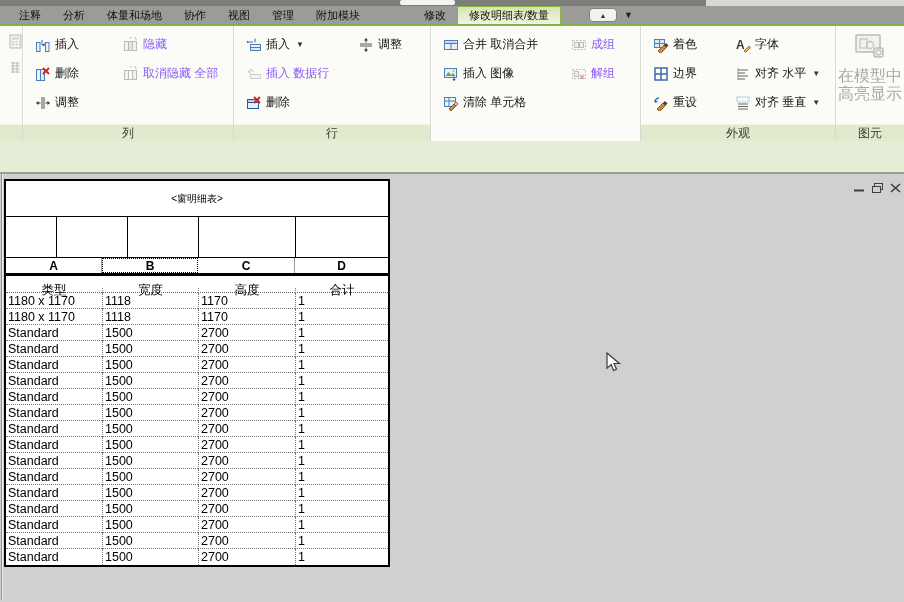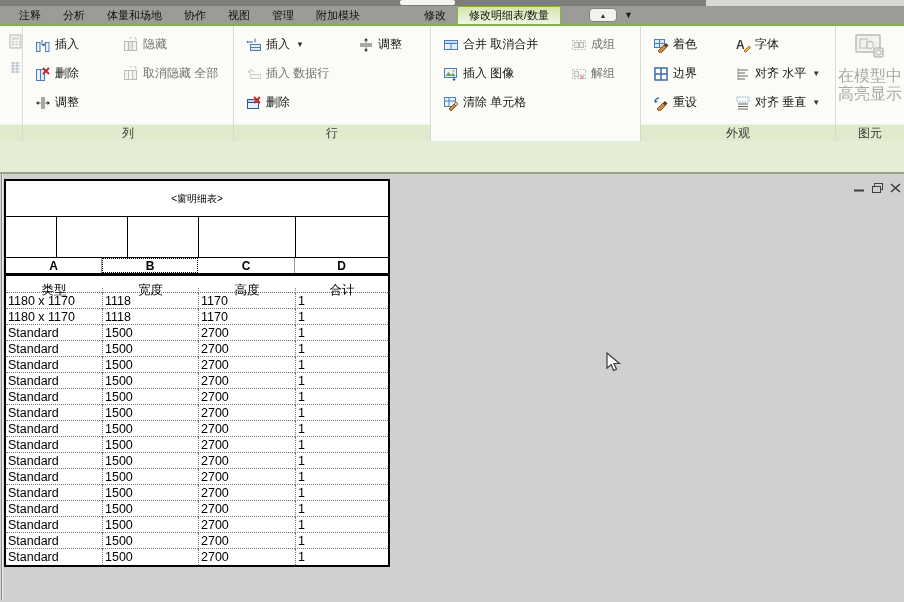--- a/index.html
+++ b/index.html
@@ -37,21 +37,21 @@
   .p-rows{width:197px;}
   .p-titles{width:210px;}
   .p-appear{width:195px;}
   .p-elem{width:69px;}
   .rgrid{display:grid;grid-auto-rows:29px;align-items:center;padding:4px 2px 0 12px;}
   .p-cols .rgrid{grid-template-columns:88px auto;}
   .p-rows .rgrid{grid-template-columns:112px auto;}
   .p-titles .rgrid{grid-template-columns:128px auto;}
   .p-appear .rgrid{grid-template-columns:82px auto;}
   .rbtn{display:flex;align-items:center;gap:4px;font-size:12px;color:#141414;white-space:nowrap;}
-  .rbtn.disabled{color:#737373;}
+  .rbtn.disabled{color:#8b5cf6;}
   .ricon{width:16px;height:16px;flex:0 0 16px;display:inline-block;}
   .caret{font-size:8px;color:#333;margin-left:2px;}
   .bigbtn{display:flex;flex-direction:column;align-items:center;padding-top:7px;font-size:16px;
     line-height:15px;color:#aaaaa4;text-align:center;gap:3px;}
   .partial-icons{display:flex;flex-direction:column;align-items:flex-end;padding-top:8px;gap:10px;}
   
   .options-bar{height:33px;background:#e4edd5;border-bottom:2px solid #99a18b;box-sizing:border-box;}
   
   .canvas{position:relative;height:426px;background:#d0d0d0;overflow:hidden;}
   .win-edge{position:absolute;left:1px;top:0;bottom:0;width:1px;background:#8e8e8a;border-right:1px solid #eeeeea;}

